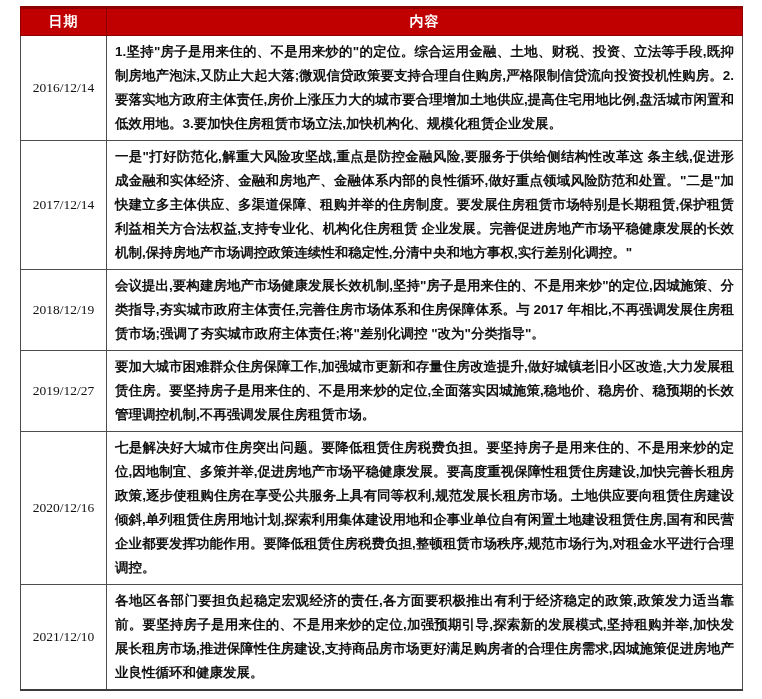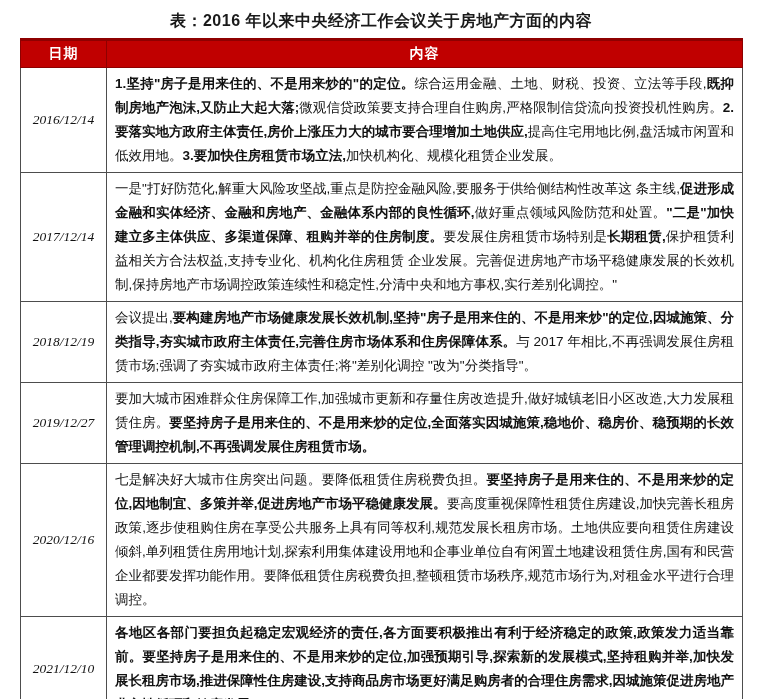--- a/index.html
+++ b/index.html
@@ -47,37 +47,35 @@
   }
   tbody td {
     border: 1px solid #4d4d4d;
     vertical-align: middle;
   }
   td.date-cell {
     text-align: center;
     font-family: "Liberation Serif", serif;
     font-size: 13.5px;
     color: #111111;
-    font-style: italic;
   }
   td.content-cell {
     padding: 4px 8px;
     font-size: 13.5px;
     line-height: 24px;
     text-align: justify;
     color: #111111;
   }
-  td.content-cell .seg { font-weight: normal; }
+  td.content-cell .seg { font-weight: bold; }
   td.content-cell .seg.bold { font-weight: bold; }
 </style>
 </head>
 <body>
 
 <div class="page">
-  <div class="doc-title">表：2016 年以来中央经济工作会议关于房地产方面的内容</div>
 
   <table class="policy-table">
     <colgroup>
       <col class="c-date">
       <col class="c-text">
     </colgroup>
     <thead>
       <tr>
         <th>日期</th>
         <th>内容</th>

